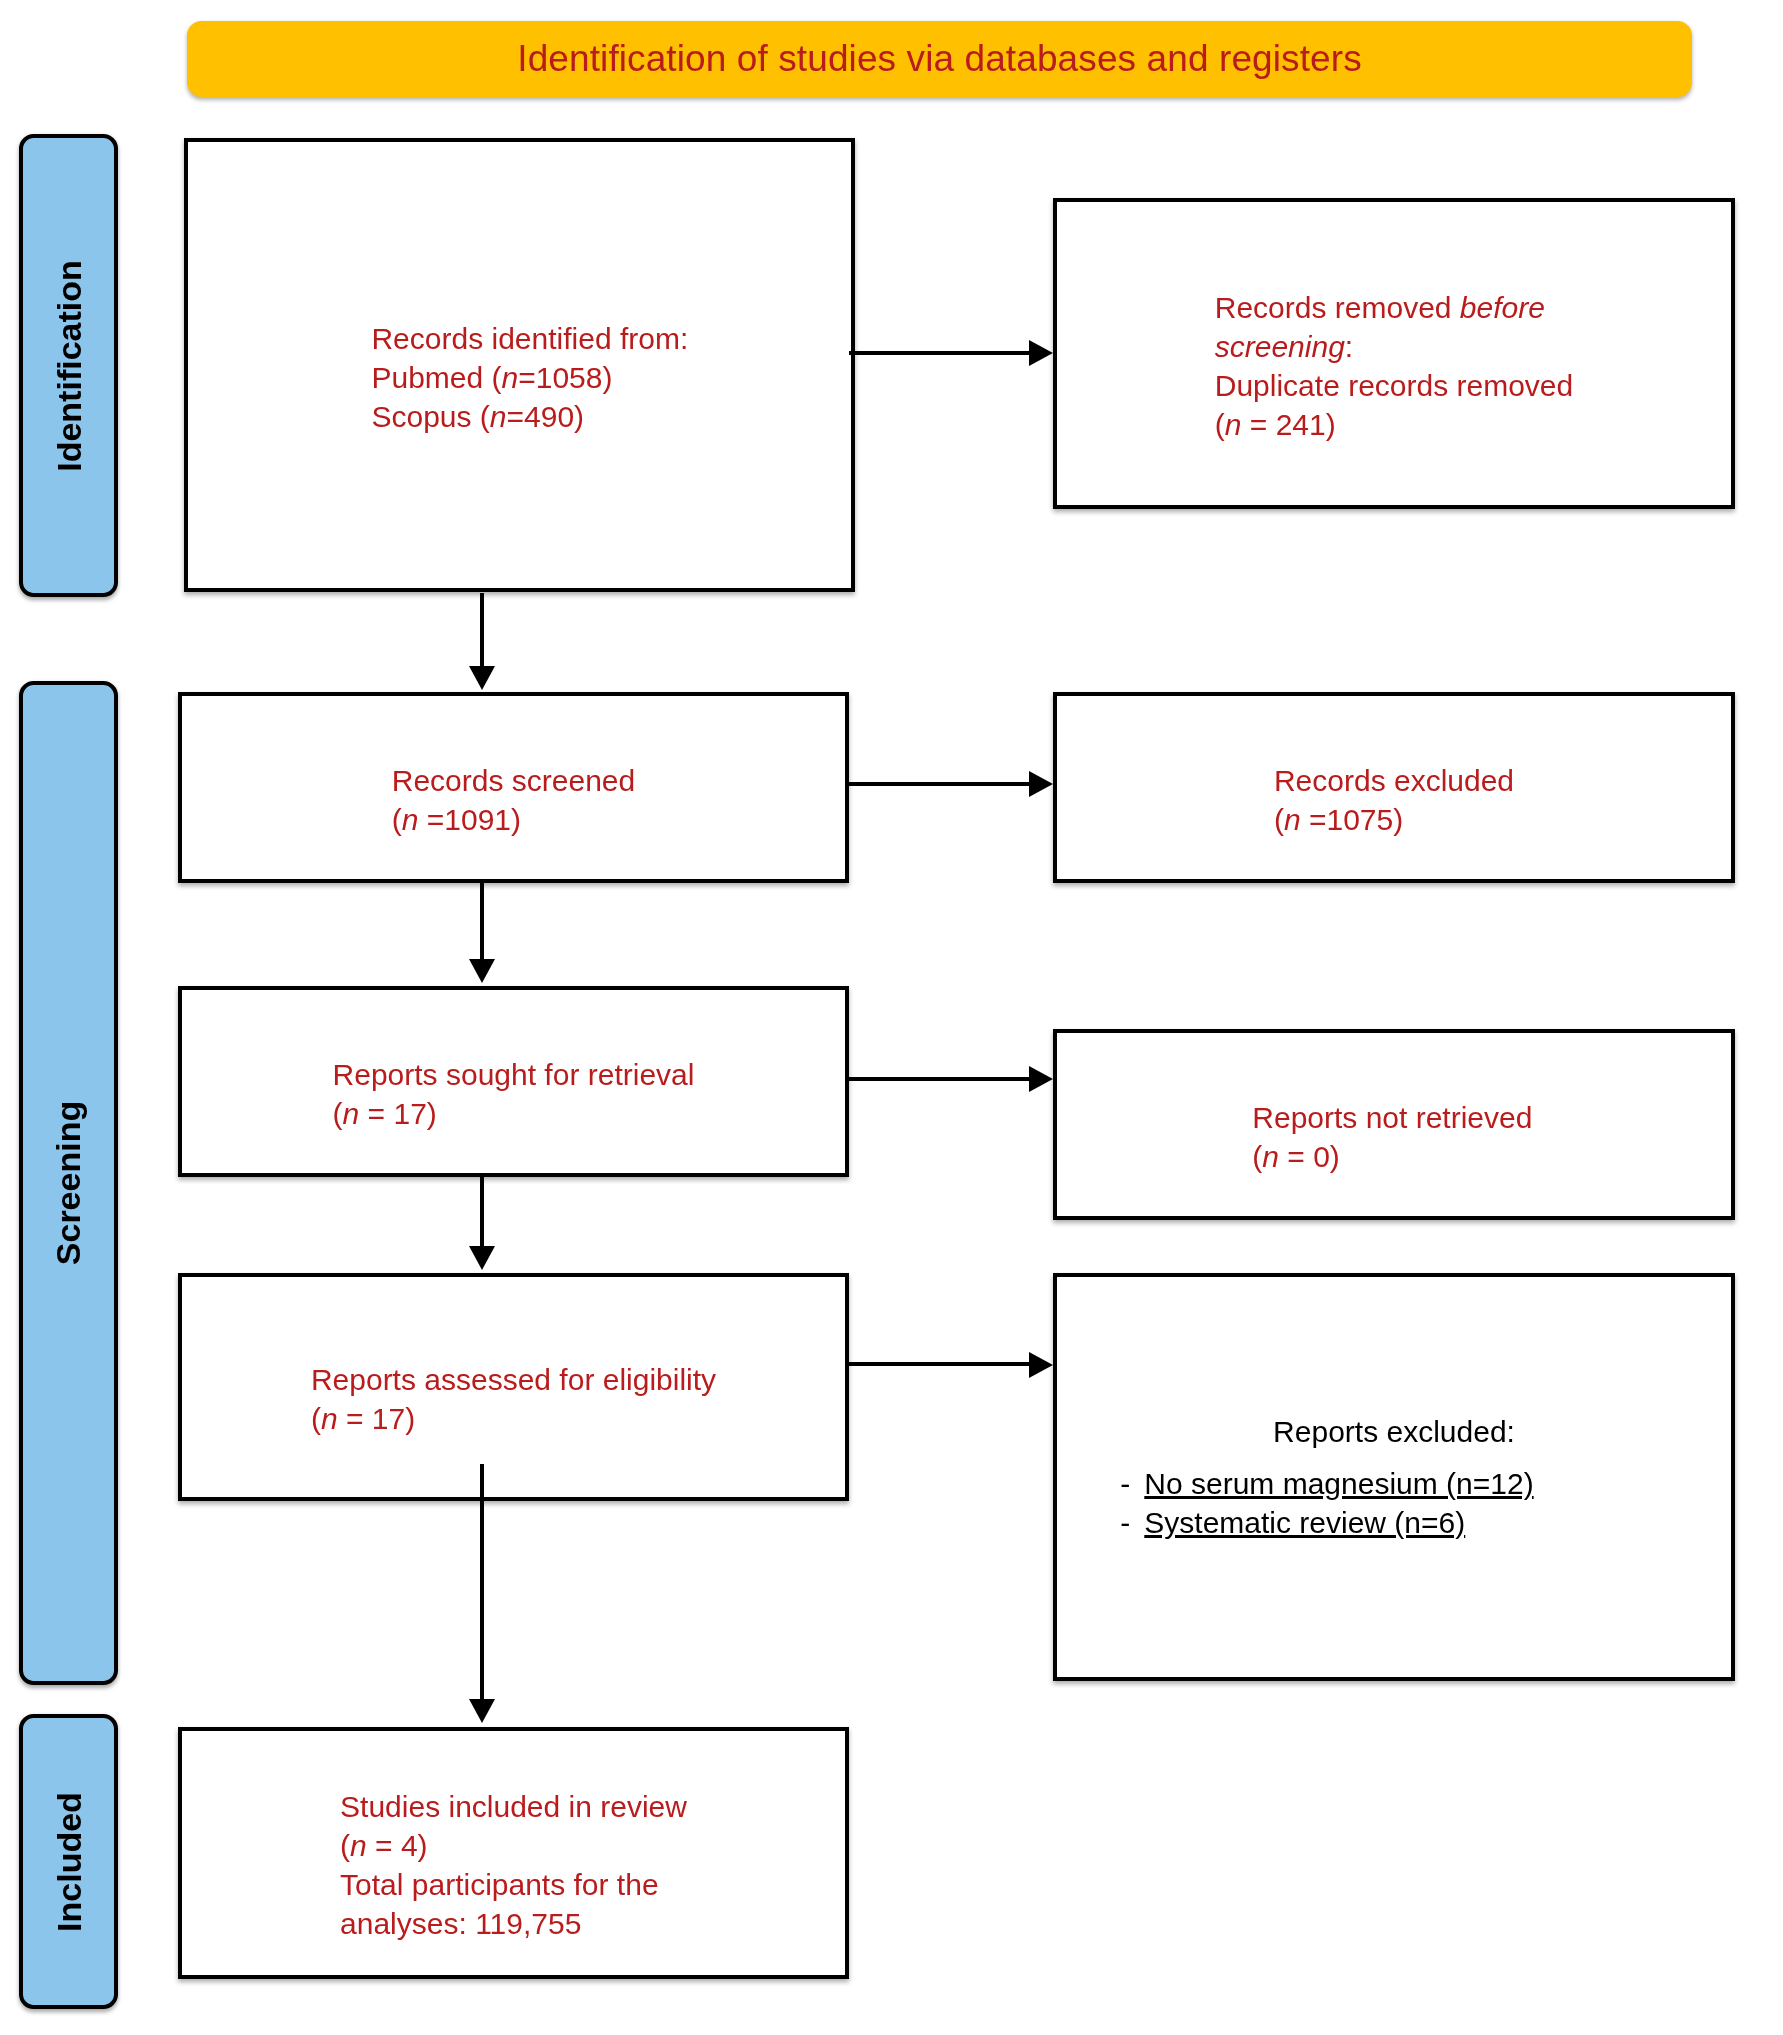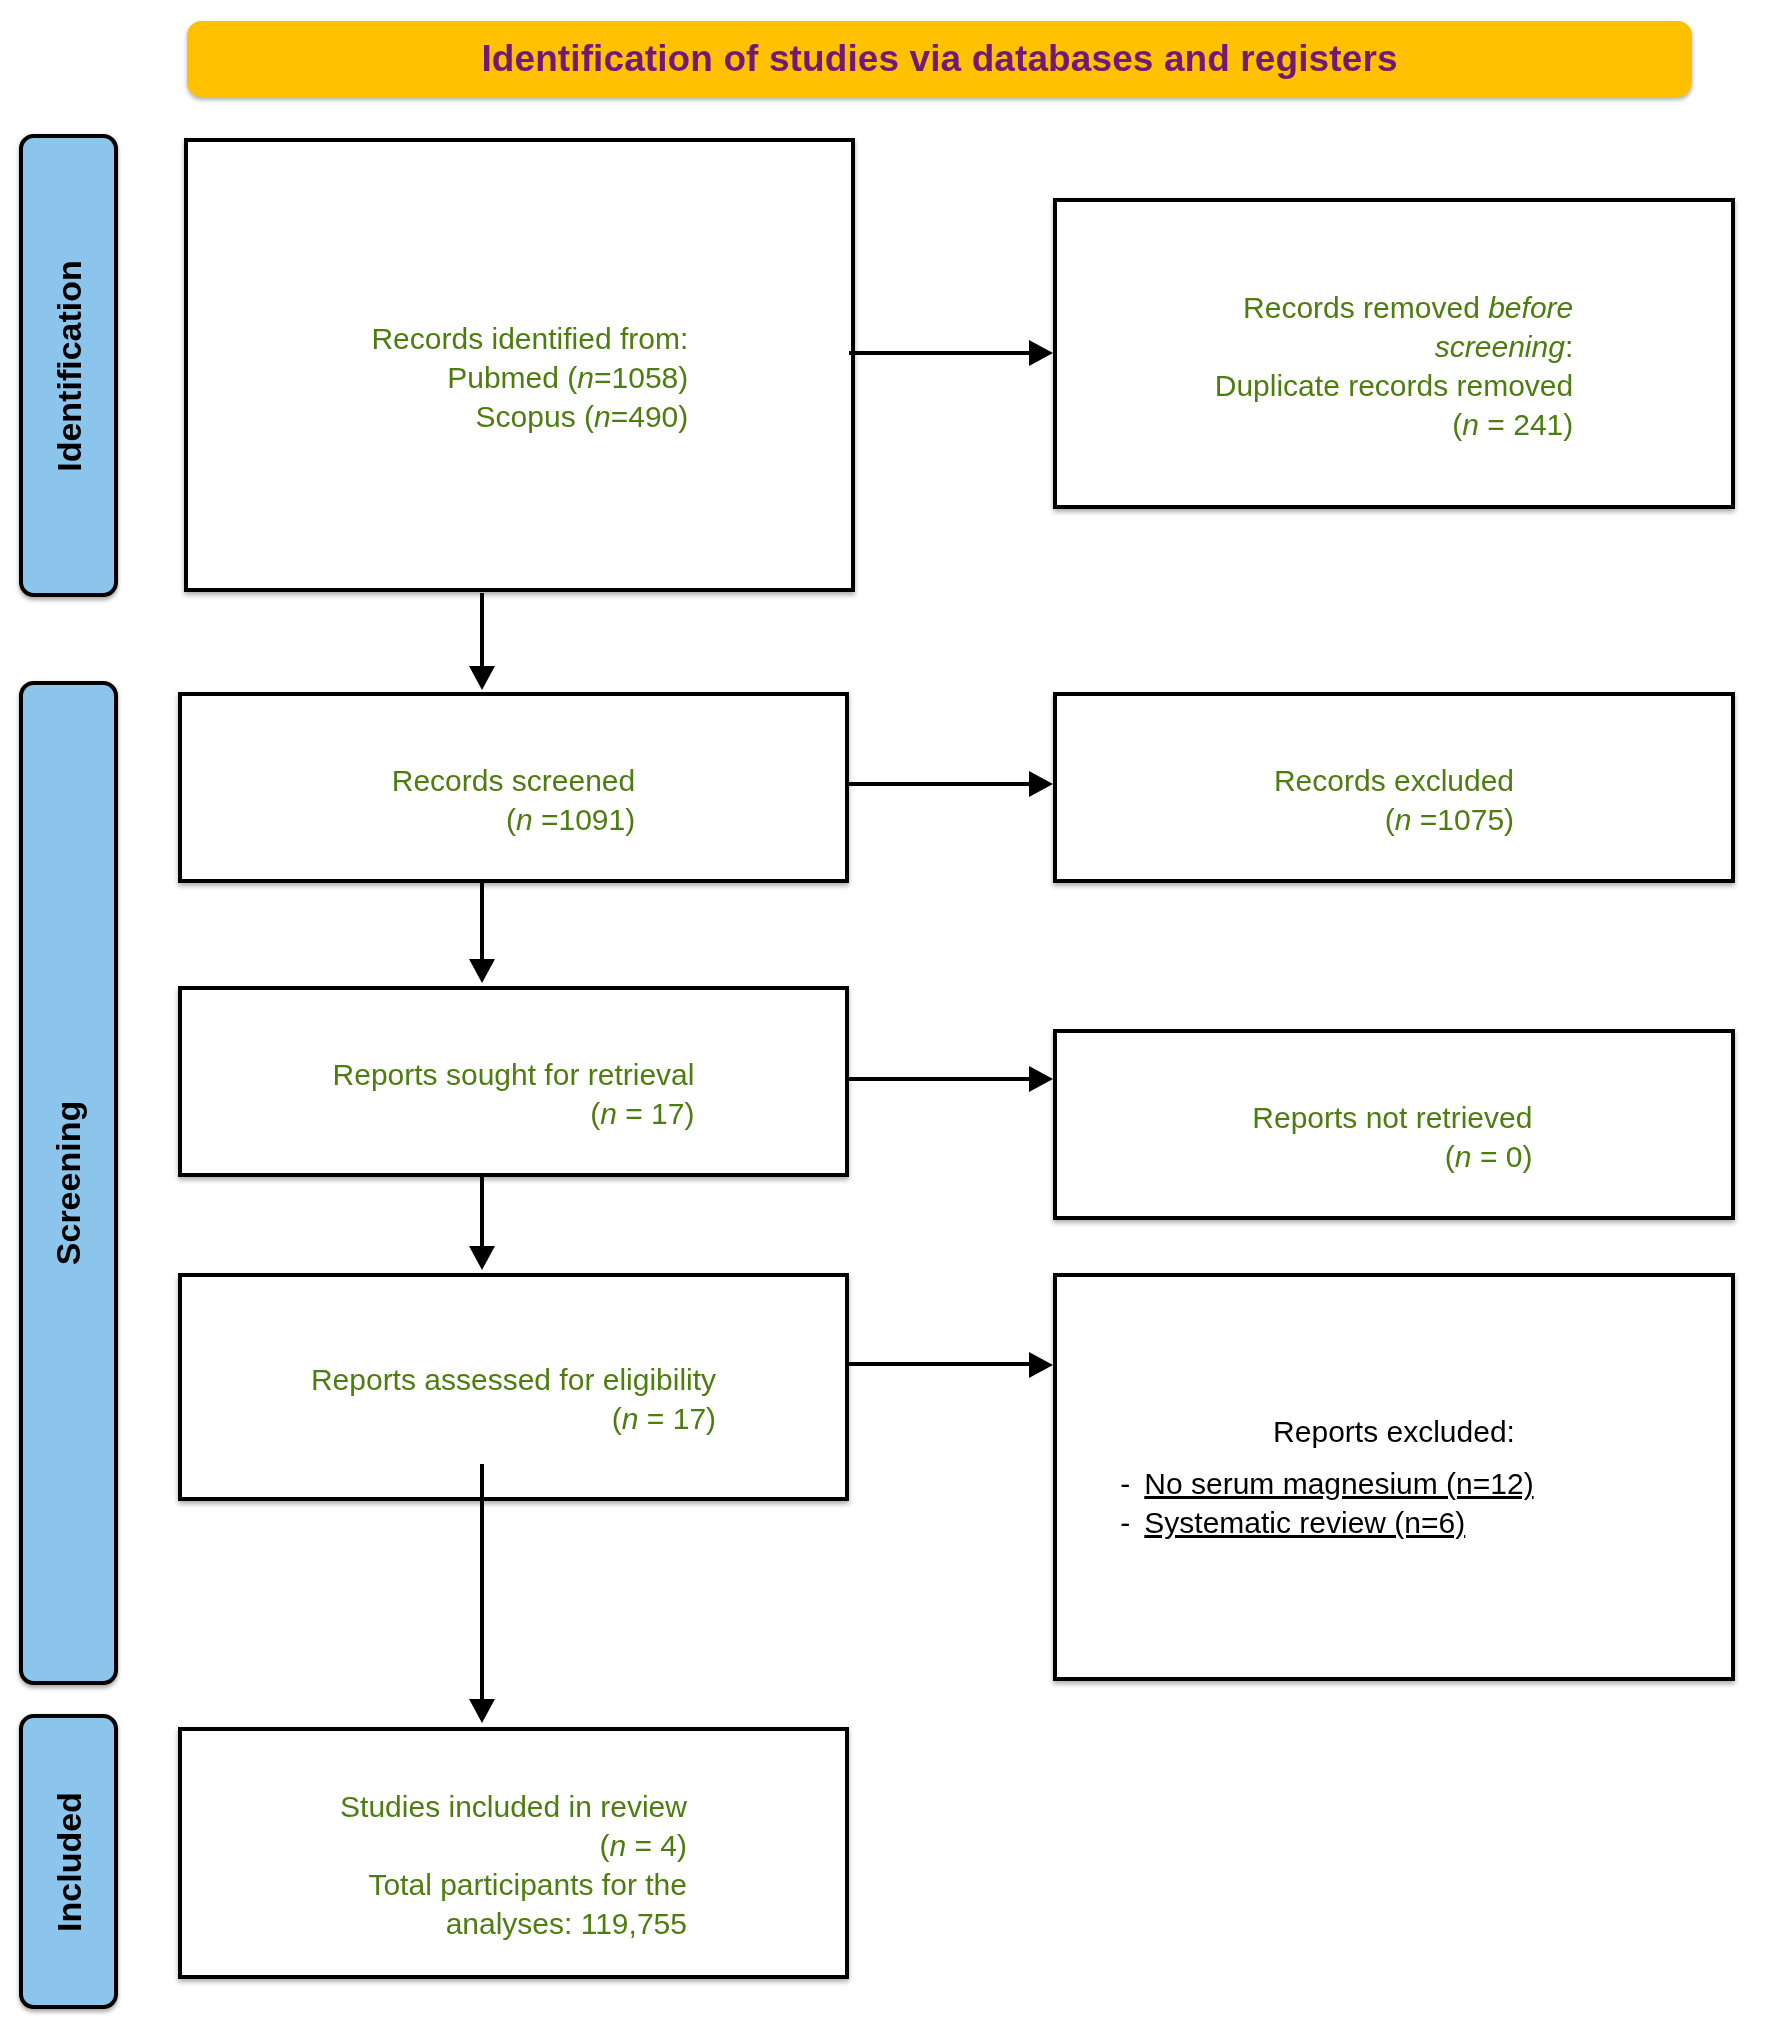--- a/index.html
+++ b/index.html
@@ -29,22 +29,22 @@
     background: #FFC000;
     border-radius: 14.8px;
     box-shadow: 0 2.6px 4.3px rgba(0,0,0,0.30);
     display: flex;
     align-items: center;
     justify-content: center;
     box-sizing: border-box;
   }
   .header-banner .title {
     font-size: 37px;
-    font-weight: bold;
-    color: #701a75;
+    font-weight: normal;
+    color: #b91c1c;
     letter-spacing: 0.1px;
     text-align: right;
     line-height: 1.05;
   }
 
   
   .stage-label {
     position: absolute;
     background: #8CC5EC;
     border: 4.3px solid #000000;
@@ -74,22 +74,22 @@
     border: 4.8px solid #000000;
     box-sizing: border-box;
     box-shadow: 0 3px 4.8px rgba(0,0,0,0.32);
     display: flex;
     align-items: center;
     justify-content: center;
     padding: 4.3px 11.3px;
   }
   .flow-box .btext {
     font-size: 30px;
-    color: #4d7c0f;
-    text-align: right;
+    color: #b91c1c;
+    text-align: left;
     line-height: 1.30;
     margin-top: 24px;
   }
   .flow-box .btext .ital { font-style: italic; }
 
   
   #box-identified   { left: 184px; top: 138px;  width: 671px; height: 454px; padding-left: 32px; }
   #box-screened     { left: 178px; top: 692px; width: 671px; height: 191px; }
   #box-sought       { left: 178px; top: 986px; width: 671px; height: 191px; }
   #box-assessed     { left: 178px; top: 1273px; width: 671px; height: 228px; }

